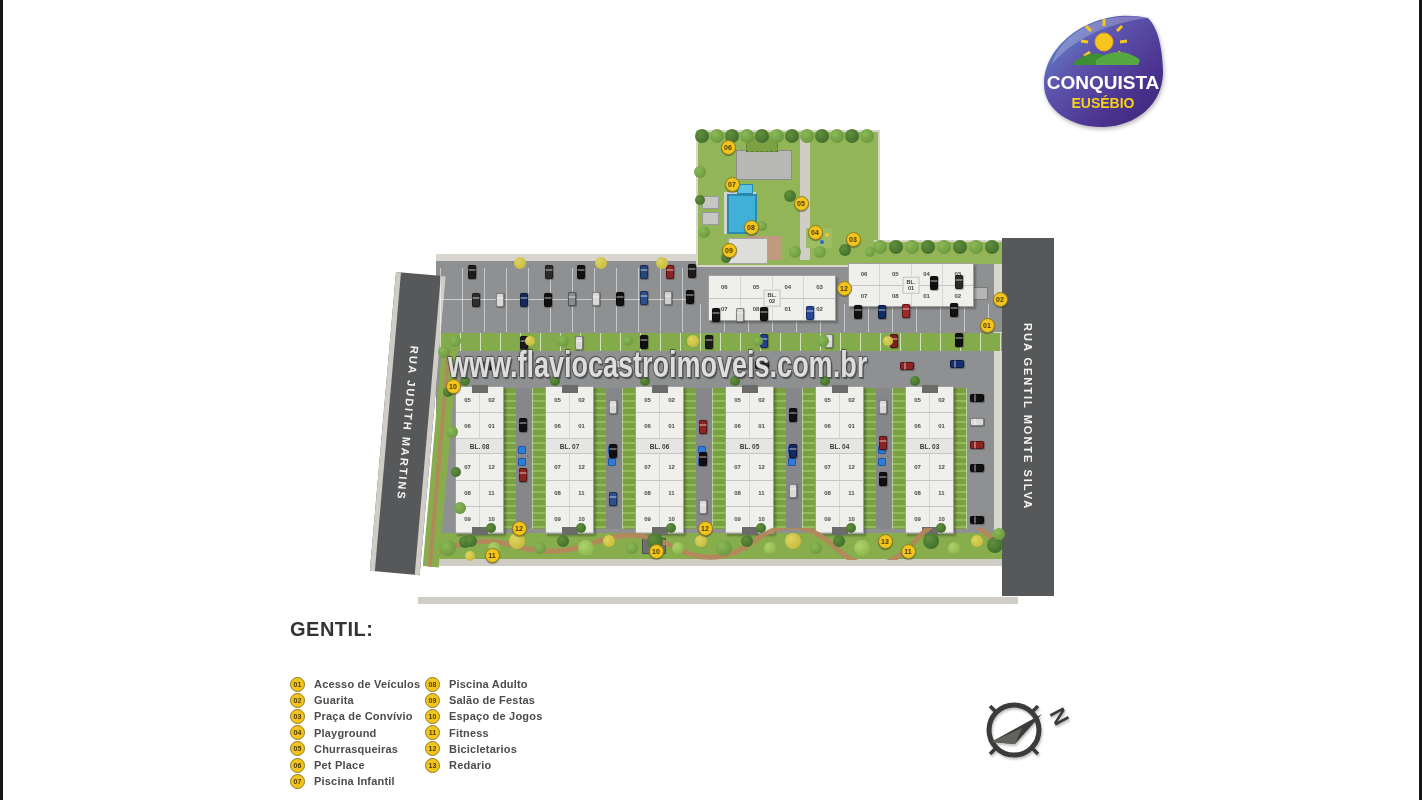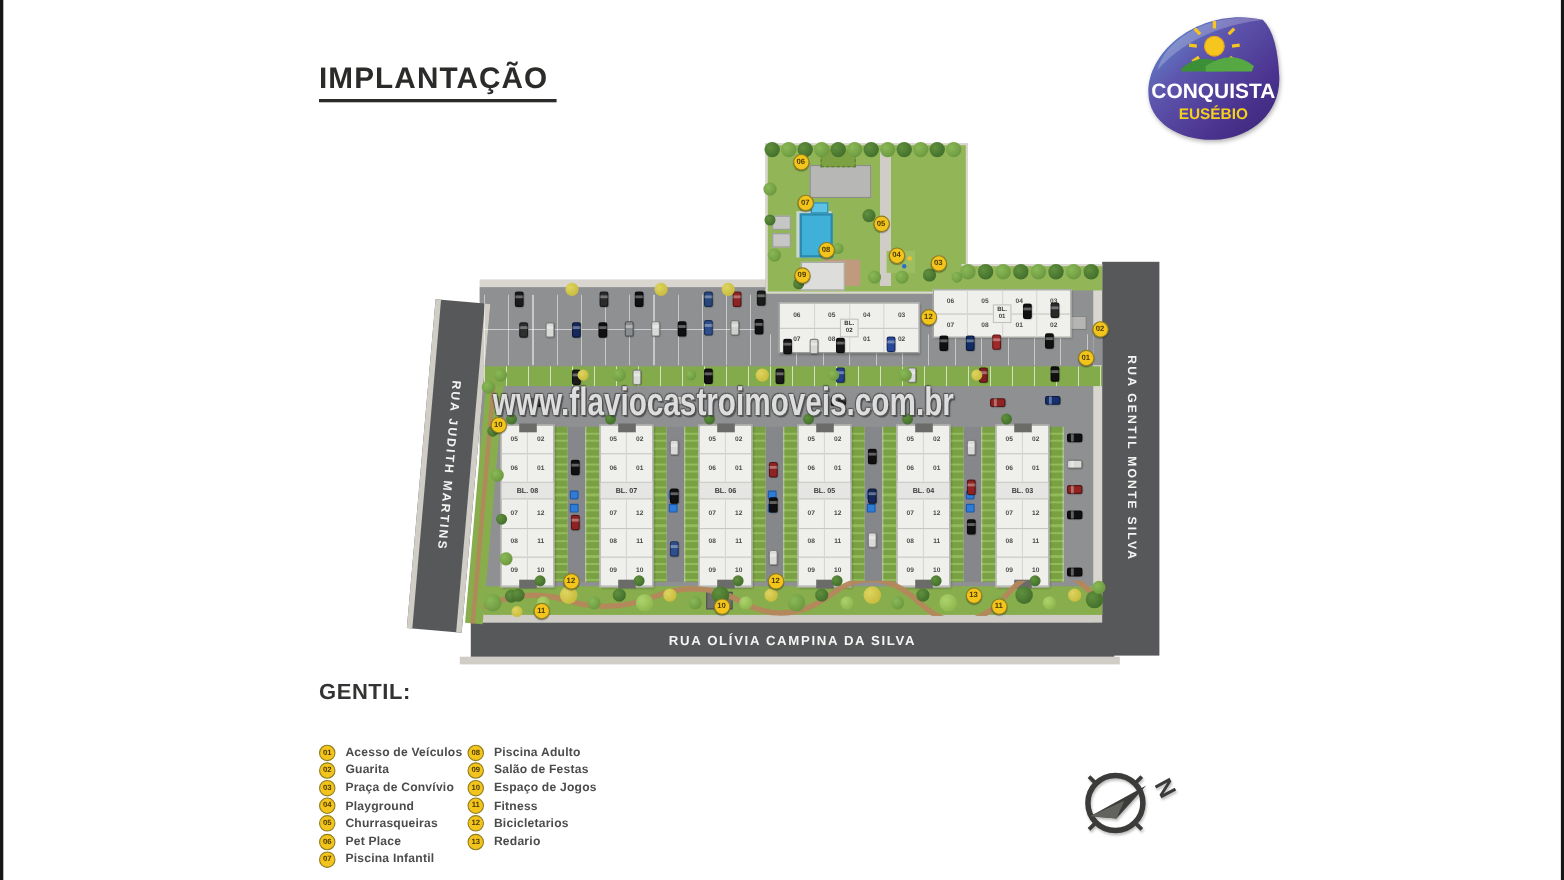--- a/index.html
+++ b/index.html
@@ -77,21 +77,20 @@
   #logo{position:absolute;left:1032px;top:12px;z-index:5;filter:drop-shadow(1px 2px 2px rgba(0,0,0,.3));}
 </style>
 </head>
 <body>
 
 <div id="page">
 
   <div class="edgebar" style="left:0;"></div>
   <div class="edgebar" style="left:1419px;"></div>
 
-  <div id="title">IMPLANTAÇÃO</div>
 
   <svg id="logo" width="142" height="118" viewBox="0 0 142 118">
     <defs>
       <linearGradient id="lg" x1="0" y1="0" x2="1" y2="1">
         <stop offset="0" stop-color="#5f9bd8"></stop>
           <stop offset=".35" stop-color="#5e56ae"></stop>
         <stop offset=".7" stop-color="#4b3490"></stop>
           <stop offset="1" stop-color="#3a2374"></stop>
       </linearGradient>
     </defs>
@@ -117,23 +116,20 @@
   <div class="abs" style="left:994px;top:254px;width:8px;height:312px;background:#d8d6cf;z-index:1;"></div>
   <div class="abs" style="left:436px;top:261px;width:558px;height:300px;background:var(--asphalt,#8e9092);z-index:1;"></div>
   <div class="abs" style="left:418px;top:597px;width:600px;height:7px;background:#cfcdc6;z-index:2;"></div>
   <div class="abs" style="left:436px;top:558px;width:577px;height:8px;background:#cfcdc6;z-index:2;"></div>
 
   <div id="road-left" class="abs road">
     <span class="road-label">RUA JUDITH MARTINS</span>
   </div>
   <div id="road-right" class="abs road">
     <span class="road-label">RUA GENTIL MONTE SILVA</span>
-  </div>
-  <div id="road-bottom" class="abs road">
-    <span class="road-label">RUA OLÍVIA CAMPINA DA SILVA</span>
   </div>
 
   <div class="abs" style="left:443px;top:335px;width:16px;height:232px;background:var(--grass,#87ad4d);transform:rotate(5deg);transform-origin:top left;z-index:3;">
     <div style="position:absolute;left:5px;top:0;width:4px;height:100%;background:#b5875c;opacity:.9;"></div>
   </div>
   <div class="abs" style="left:440px;top:533px;width:562px;height:26px;background:var(--grass,#87ad4d);z-index:3;"></div>
   <div class="abs" style="left:696px;top:130px;width:180px;height:133px;background:#92b657;border:2px solid #d8d6cf;z-index:3;"></div>
   <div class="abs" style="left:874px;top:240px;width:128px;height:22px;background:#92b657;border-top:2px solid #d8d6cf;z-index:3;"></div>
 
   <div class="abs" style="left:440px;top:268px;width:252px;height:64px;z-index:4;

